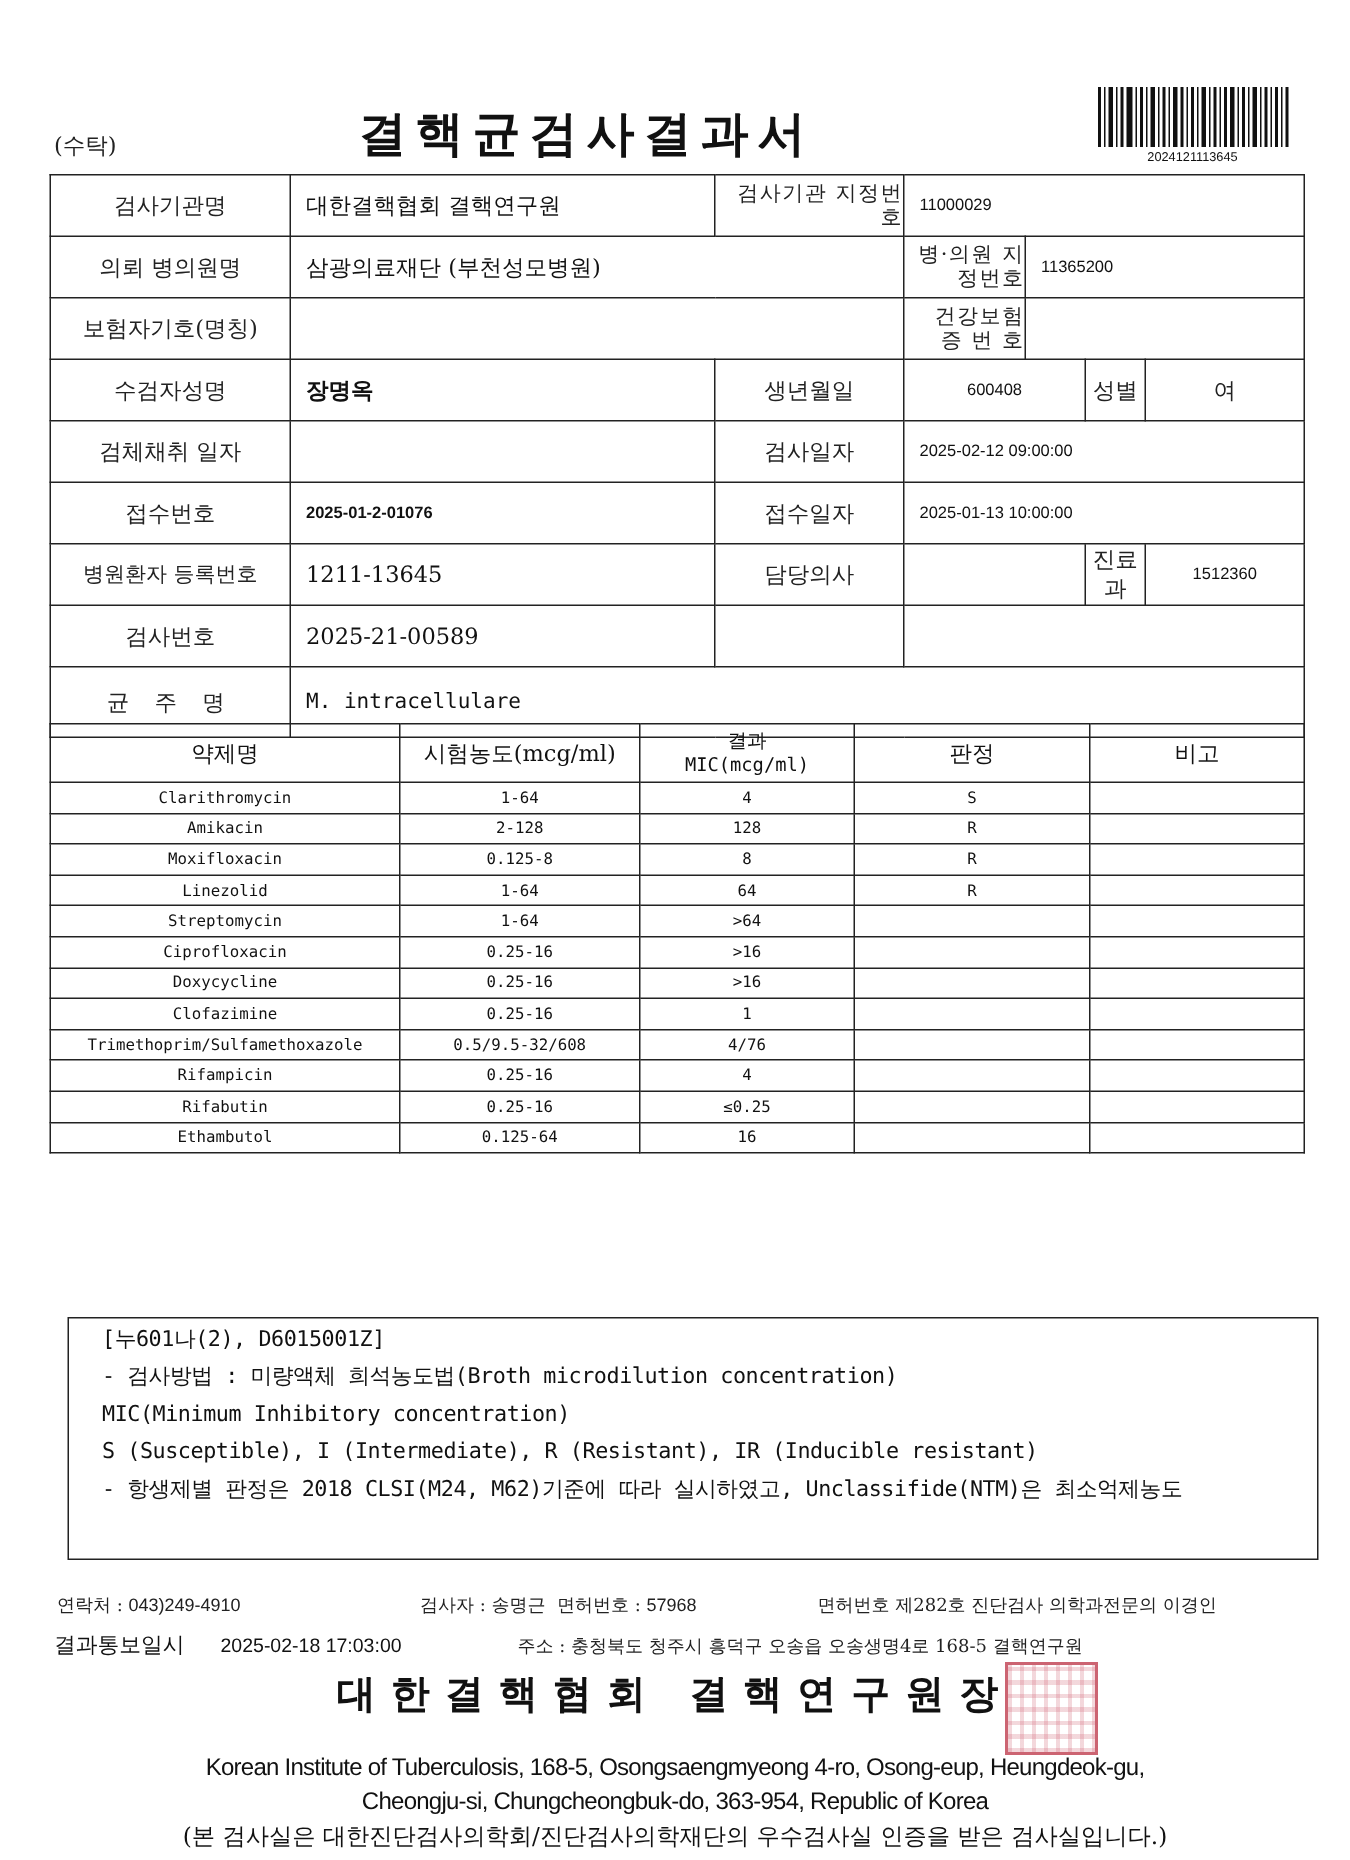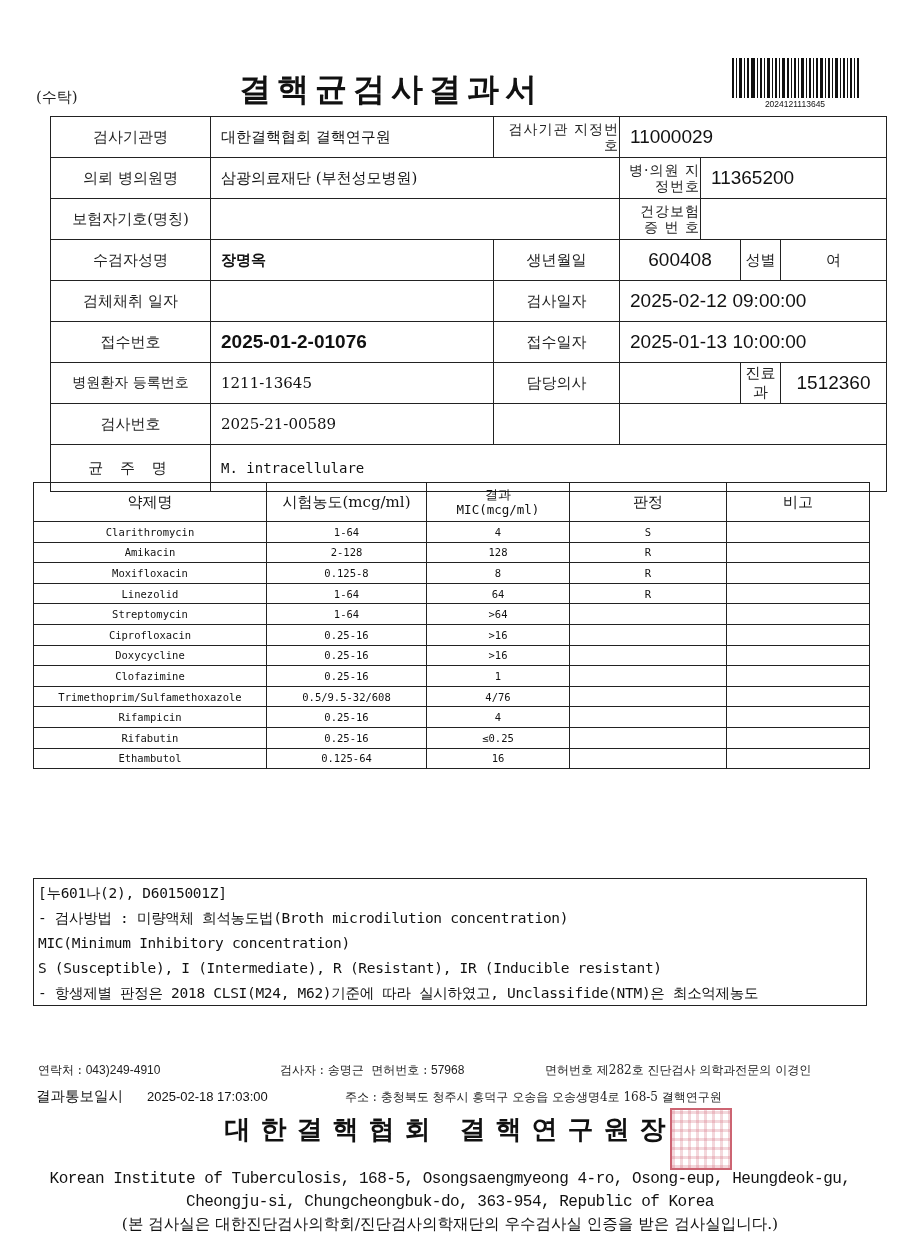--- a/index.html
+++ b/index.html
@@ -9,49 +9,49 @@
   .suptag { left: 36px; top: 88px; font-size: 15px; color: #222; }
   .doc-title { left: 0; width: 782px; top: 68px; text-align: center; font-size: 32px;
                font-weight: bold; letter-spacing: 6px; font-family: "DejaVu Sans", sans-serif; }
   .barcode { left: 730px; top: 58px; width: 130px; height: 40px; }
   .barcode-num { left: 730px; top: 99px; width: 130px; text-align: center; font-size: 8.5px;
                  font-family: "Liberation Sans", sans-serif; }
 
   table { border-collapse: collapse; table-layout: fixed; }
   td, th { border: 1.5px solid #222; padding: 0; }
 
-  .info { left: 33px; top: 116px; width: 836px; margin-left: 17px; }
+  .info { left: 33px; top: 116px; width: 836px; }
   .info td { height: 40px; font-size: 15px; }
   .info .lbl { text-align: center; color: #222; }
   .info .val { padding-left: 10px; }
   .info .small { font-size: 14px; line-height: 16px; text-align: right; letter-spacing: 1px; }
-  .info .num { font-family: "Liberation Sans", sans-serif; font-size: 19px; }
+  .info .num { font-family: "Liberation Sans", sans-serif; font-size: 11px; }
   .info .bold { font-weight: bold; font-family: "DejaVu Sans", sans-serif; }
   .info .mono { font-family: "DejaVu Sans Mono", monospace; font-size: 14px; }
   .info tr.tall td { height: 46px; }
 
   .drug { left: 33px; top: 482px; width: 836px; }
   .drug th { font-weight: normal; height: 38px; font-size: 15px; }
   .drug th .l1 { display: block; font-size: 13px; line-height: 15px; }
   .drug th .l2 { display: block; font-size: 12.5px; line-height: 15px; font-family: "DejaVu Sans Mono", monospace; }
   .drug td { height: 19.6px; font-size: 10.5px; text-align: center; font-family: "DejaVu Sans Mono", monospace; }
 
-  .notes { left: 33px; top: 878px; width: 834px; height: 128px; border: 1.5px solid #222;
+  .notes { left: 45px; top: 878px; width: 834px; height: 162px; border: 1.5px solid #222;
            font-family: "DejaVu Sans Mono", monospace; font-size: 14.5px; line-height: 25px;
-           padding-left: 4px; box-sizing: border-box; padding-top: 2px; white-space: nowrap; letter-spacing: -0.3px; }
+           padding-left: 22px; box-sizing: border-box; padding-top: 2px; white-space: nowrap; letter-spacing: -0.3px; }
 
   .foot { font-size: 12px; color: #222; }
   .foot .num { font-family: "Liberation Sans", sans-serif; }
   .inst { left: 0; width: 900px; top: 1112px; text-align: center; font-size: 26px; font-weight: bold;
           letter-spacing: 10px; font-family: "DejaVu Sans", sans-serif; }
   .stamp { left: 670px; top: 1108px; width: 62px; height: 62px; border: 2px solid #c44a5a;
            background: repeating-linear-gradient(90deg, rgba(200,70,90,0.25) 0 3px, transparent 3px 8px),
                        repeating-linear-gradient(0deg, rgba(200,70,90,0.25) 0 3px, transparent 3px 9px);
            box-sizing: border-box; opacity: 0.85; }
-  .eng { left: 0; width: 900px; text-align: center; font-size: 16px; font-family: Liberation Mono, monospace; letter-spacing: -0.5px; }
+  .eng { left: 0; width: 900px; text-align: center; font-size: 16px; font-family: Liberation Sans, sans-serif; letter-spacing: -0.5px; }
   .cert { left: 0; width: 900px; top: 1214px; text-align: center; font-size: 15.5px; }
 </style>
 </head>
 <body>
 
 <div class="abs suptag">(수탁)</div>
 <div class="abs doc-title">결핵균검사결과서</div>
 <svg class="abs barcode" viewBox="0 0 130 40" preserveAspectRatio="none">
   <g fill="#111">
     <rect x="2" y="0" width="2" height="40"></rect>

